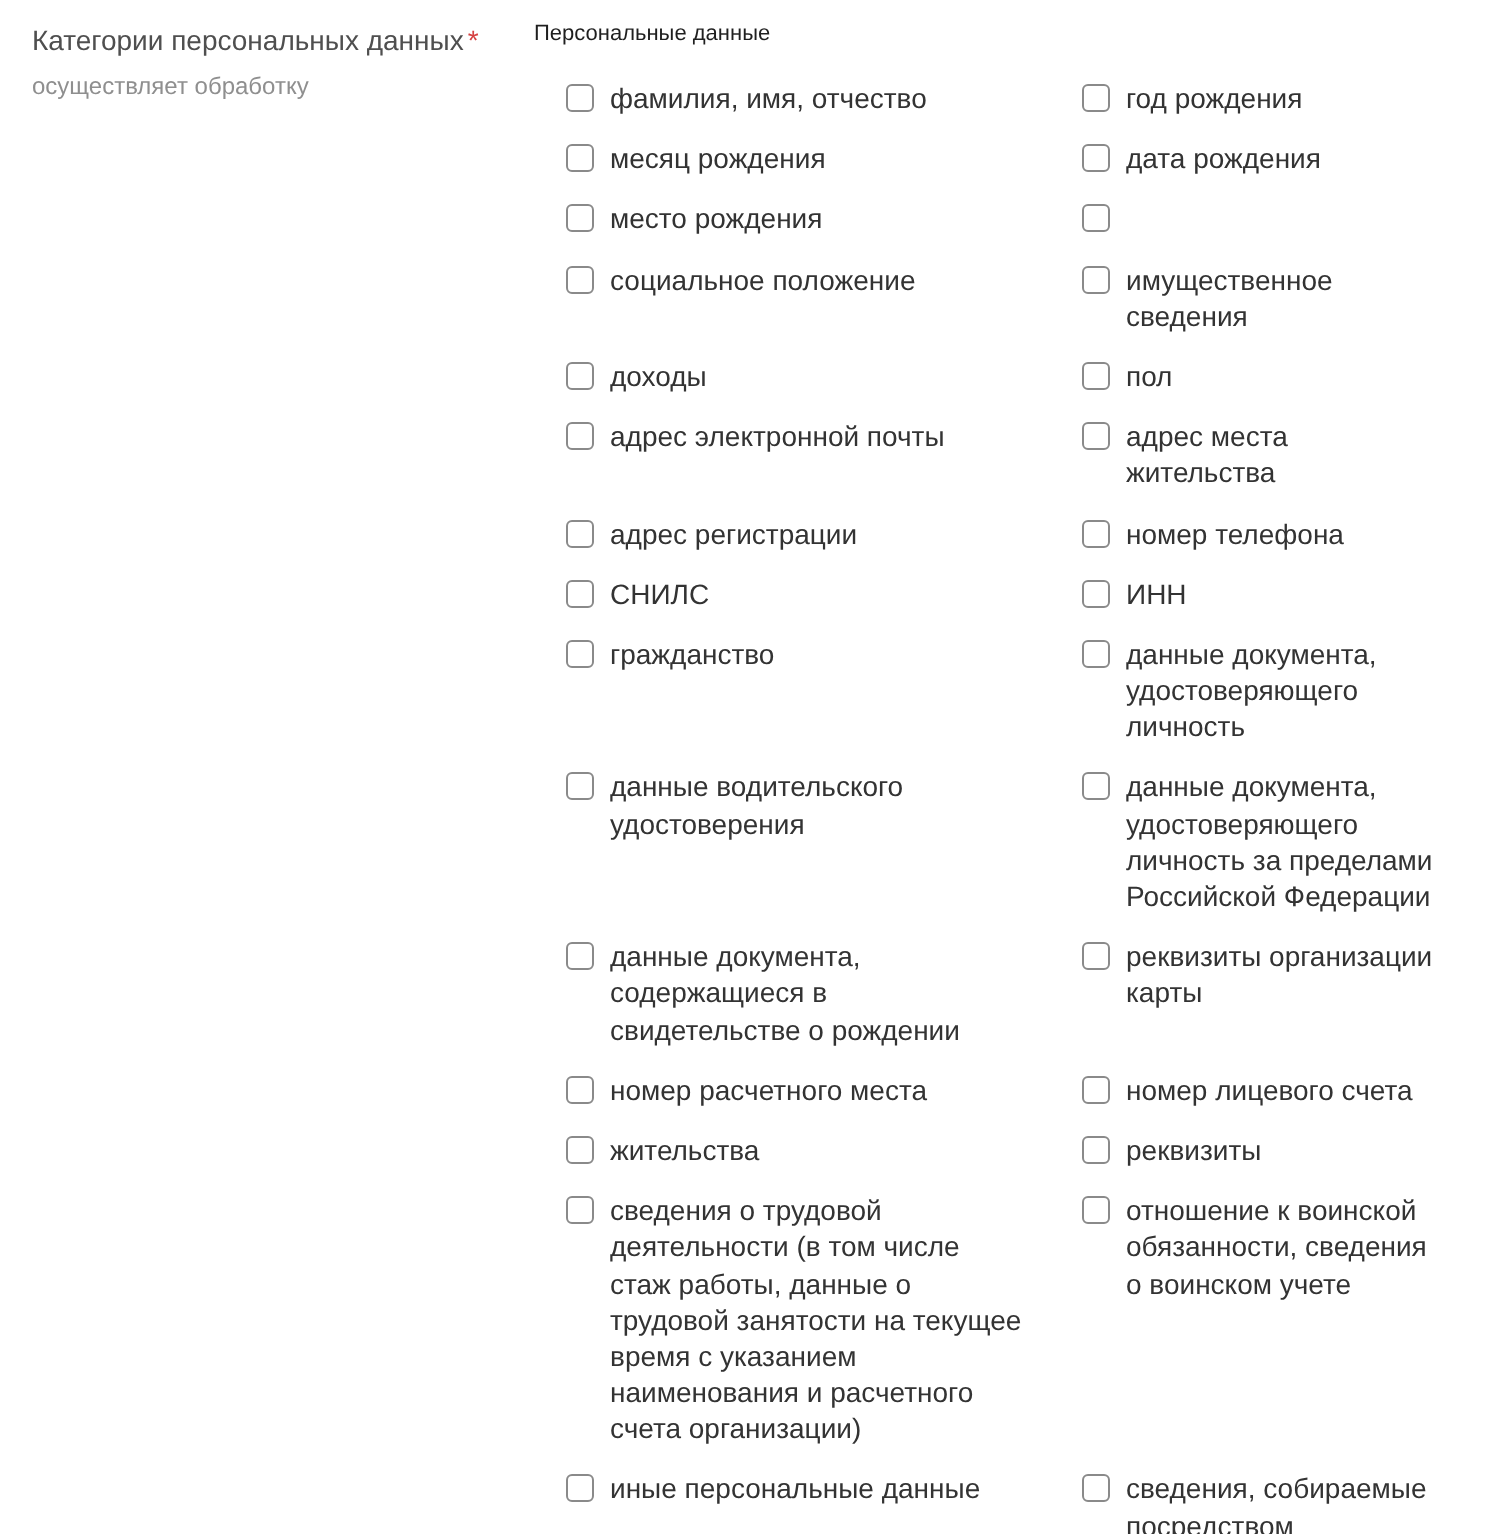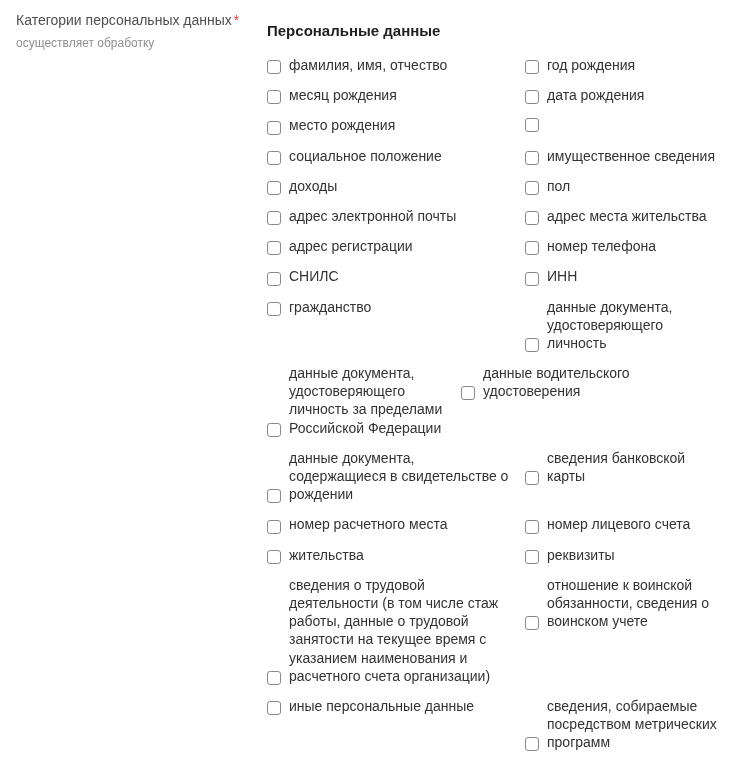--- a/index.html
+++ b/index.html
@@ -42,45 +42,46 @@
     font-size: 12px;
     line-height: 1.3;
     color: var(--sublabel);
     margin-top: 7px;
   }
   .form-block {
     flex: 1;
     min-width: 0;
   }
   .section-title {
-    font-size: 15px;
-    font-weight: bold;
+    font-size: 11px;
+    font-weight: normal;
     color: var(--title);
-    margin: 12px 0 17px 0;
+    margin: 1px 0 17px 0;
   }
   .cb-rows { display: block; }
   .cb-row {
     display: flex;
     align-items: flex-start;
     margin-bottom: 12px;
   }
   .cb-cell { min-height: 18px; }
   .cb-cell.left {
     width: 258px;
     flex-shrink: 0;
     padding-right: 14px;
   }
   .cb-cell.right {
     width: 194px;
     flex-shrink: 0;
   }
   .cb-item {
     display: flex;
-    align-items: flex-end;
+    align-items: flex-start;
     cursor: pointer;
+    margin-left: 16px;
   }
   .cb-box {
     width: 14px;
     height: 14px;
     flex-shrink: 0;
     border: 1px solid var(--checkbox_border);
     border-radius: 3px;
     background: #ffffff;
     margin-top: 2px;
     margin-right: 8px;
@@ -225,44 +226,44 @@
             </label>
           </div>
           <div class="cb-cell right">
             <label class="cb-item">
               <span class="cb-box" aria-checked="false"></span>
               <span class="cb-label">данные документа, удостоверяющего личность</span>
             </label>
           </div>
         </div>
         <div class="cb-row">
+          <div class="cb-cell left">
+            <label class="cb-item">
+              <span class="cb-box" aria-checked="false"></span>
+              <span class="cb-label">данные водительского удостоверения</span>
+            </label>
+          </div>
           <div class="cb-cell right">
             <label class="cb-item">
               <span class="cb-box" aria-checked="false"></span>
               <span class="cb-label">данные документа, удостоверяющего личность за пределами Российской Федерации</span>
             </label>
           </div>
-          <div class="cb-cell left">
-            <label class="cb-item">
-              <span class="cb-box" aria-checked="false"></span>
-              <span class="cb-label">данные водительского удостоверения</span>
-            </label>
-          </div>
         </div>
         <div class="cb-row">
           <div class="cb-cell left">
             <label class="cb-item">
               <span class="cb-box" aria-checked="false"></span>
               <span class="cb-label">данные документа, содержащиеся в свидетельстве о рождении</span>
             </label>
           </div>
           <div class="cb-cell right">
             <label class="cb-item">
               <span class="cb-box" aria-checked="false"></span>
-              <span class="cb-label">сведения банковской карты</span>
+              <span class="cb-label">реквизиты организации карты</span>
             </label>
           </div>
         </div>
         <div class="cb-row">
           <div class="cb-cell left">
             <label class="cb-item">
               <span class="cb-box" aria-checked="false"></span>
               <span class="cb-label">номер расчетного места</span>
             </label>
           </div>

